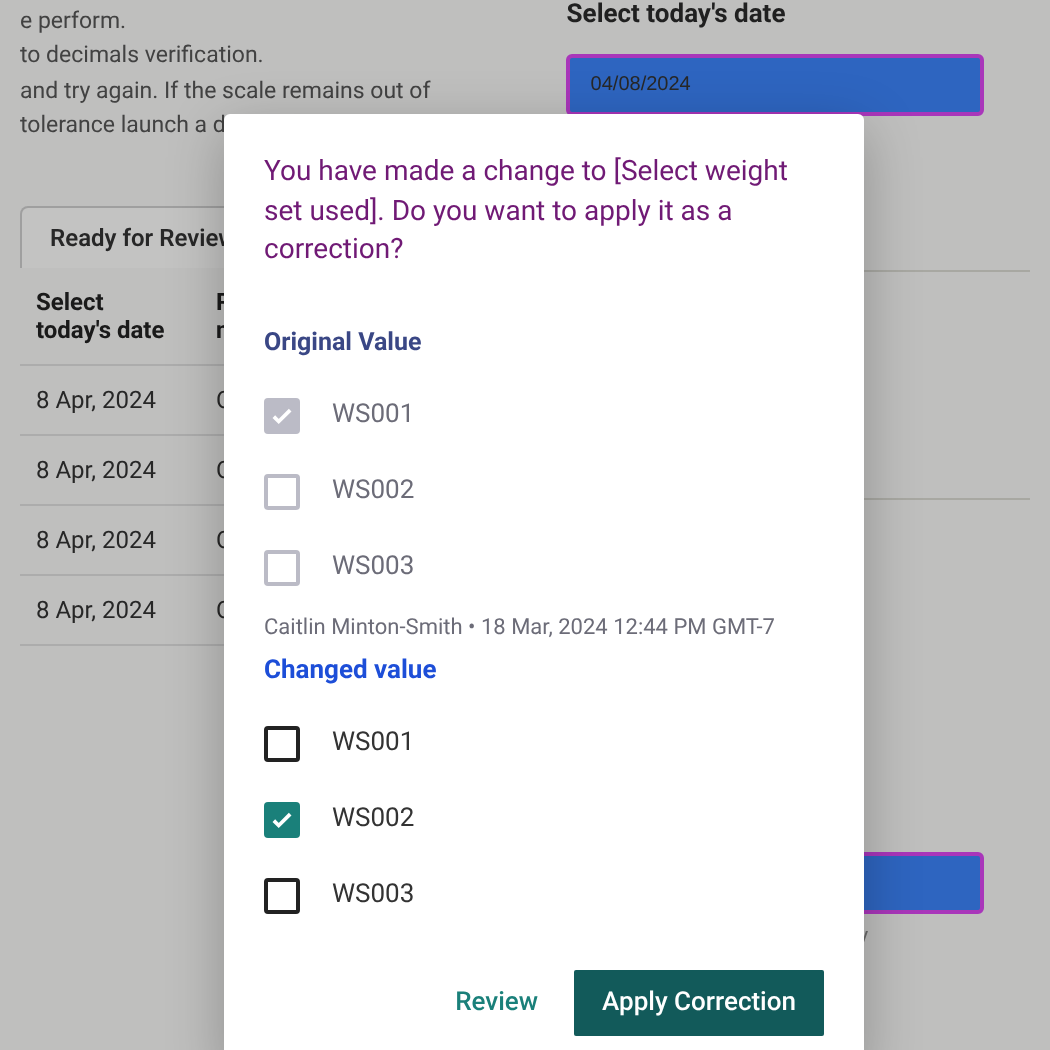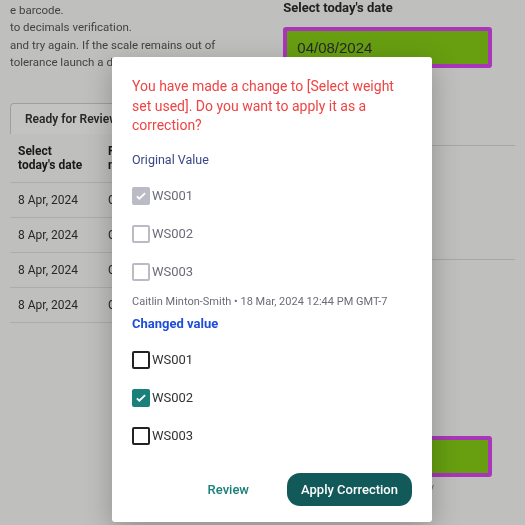--- a/index.html
+++ b/index.html
@@ -50,65 +50,65 @@
   .bg-field-label {
     font-weight: 700;
     font-size: 13px;
     color: #2a2a2a;
     padding: 14px 0 8px 0;
     border-bottom: 1px solid #d8d8d0;
     margin-bottom: 6px;
   }
   .bg-input {
     width: 90%;
-    border: 4px solid #d946ef;
+    border: 2px solid #d946ef;
     border-radius: 3px;
     padding: 8px 10px;
-    font-size: 15px;
-    background: #84cc16;
+    font-size: 10px;
+    background: #3b82f6;
     color: #333;
   }
   .bg-helper { font-size: 10.5px; color: #888; margin-top: 4px; }
   .overlay {
     position: absolute;
     inset: 0;
     background: rgba(0,0,0,0.22);
   }
   .modal {
     position: absolute;
     top: 57px;
     left: 112px;
     width: 320px;
     background: #fff;
     border-radius: 3px;
     box-shadow: 0 8px 28px rgba(0,0,0,0.25);
     padding: 20px 20px 16px 20px;
   }
   .modal-title {
     font-size: 14px;
-    color: #ef4444;
+    color: #701a75;
     line-height: 1.4;
-    margin-bottom: 16px;
+    margin-bottom: 28px;
   }
   .section-label-original {
-    font-weight: 400;
+    font-weight: 700;
     font-size: 12.5px;
     color: #3a4785;
     margin-bottom: 10px;
   }
   .section-label-changed {
     font-weight: 700;
     font-size: 13px;
     color: #1d4ed8;
     margin: 8px 0 12px 0;
   }
   .opt {
     display: flex;
     align-items: center;
-    gap: 2px;
+    gap: 16px;
     margin-bottom: 16px;
     margin-top: 20px;
   }
   .checkbox {
     width: 18px;
     height: 18px;
     border-radius: 2px;
     display: inline-flex;
     align-items: center;
     justify-content: center;
@@ -138,33 +138,32 @@
     font-size: 13px;
     font-weight: 500;
     cursor: pointer;
   }
   .btn-apply {
     background: #125a5a;
     color: #fff;
     font-size: 13px;
     font-weight: 500;
     padding: 9px 14px;
-    border-radius: 13px;
+    border-radius: 1px;
     cursor: pointer;
-    margin-left: 20px;
   }
 </style>
 </head>
 <body>
 
 <div class="bg">
   <div class="bg-row">
     <div class="bg-left">
       <div class="bg-instructions">
-        <span>e barcode.</span><br>
+        <span>e perform.</span><br>
         <span>to decimals verification.</span><br>
         <span>and try again. If the scale remains out of tolerance launch a deviation. Move to</span>
       </div>
       <div style="height:22px"></div>
       <div class="bg-tab">Ready for Review</div>
       <div class="bg-table">
         <div class="bg-thead">
           <div class="bg-th">Select today's date</div>
           <div class="bg-th">Re<br>nu</div>
         </div>

